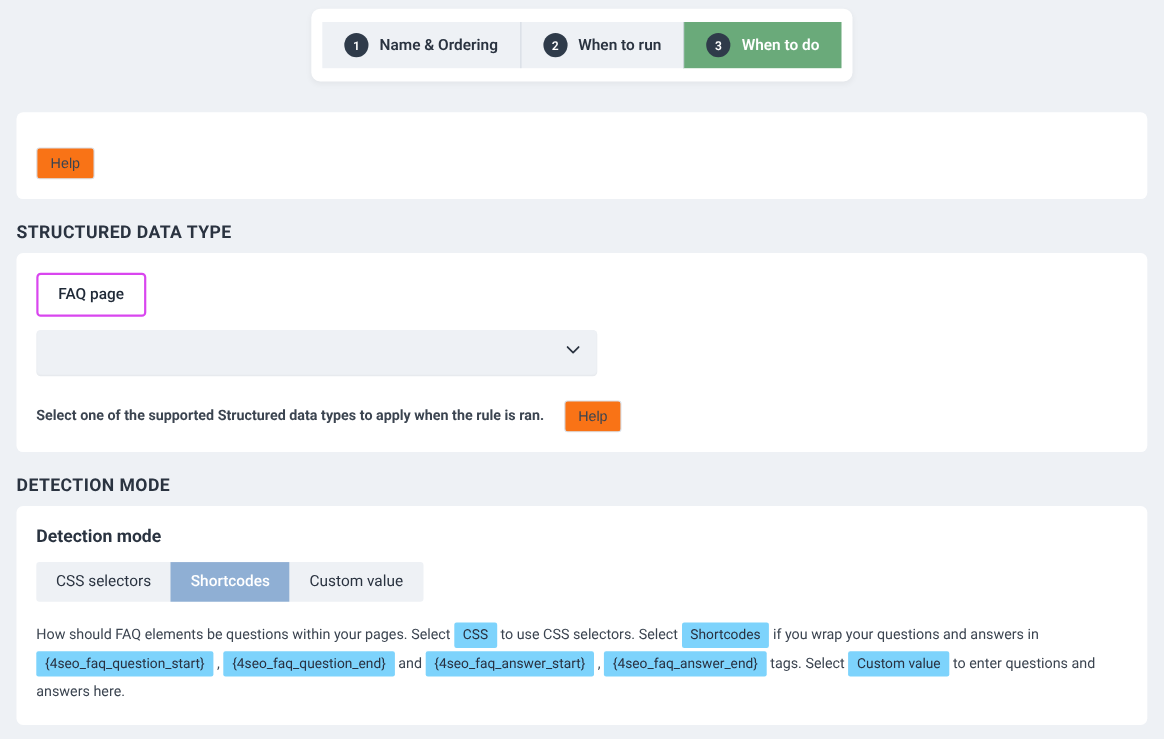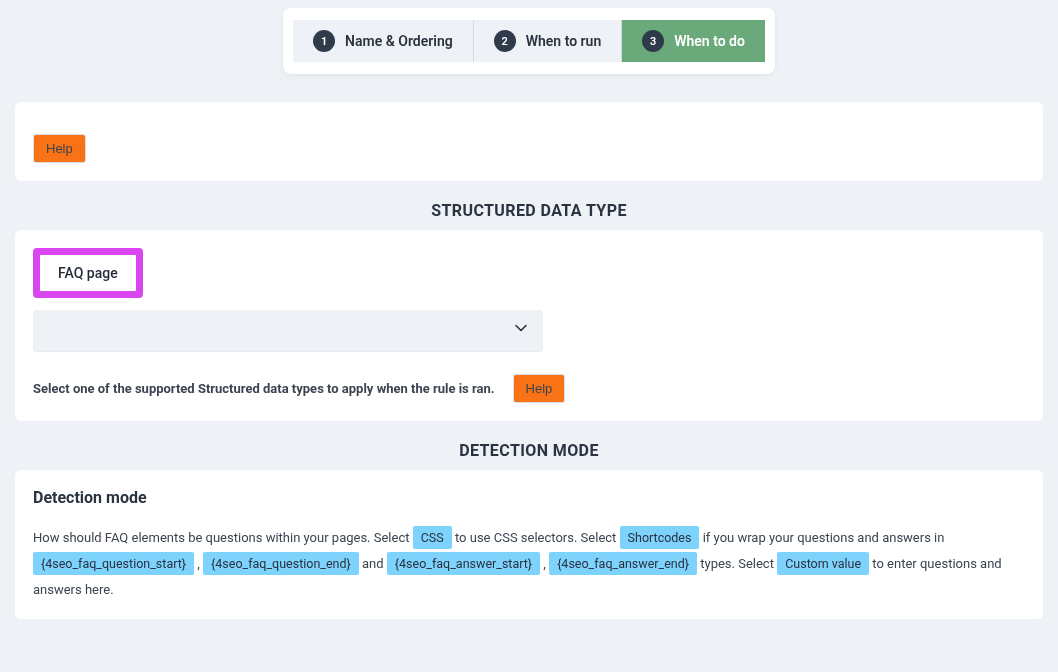--- a/index.html
+++ b/index.html
@@ -68,25 +68,24 @@
     margin-top: 14px;
     display: inline-block;
   }
   .section-header {
     font-size: 16px;
     font-weight: 700;
     color: #2a3340;
     letter-spacing: 0.4px;
     margin: 18px 15px 6px 15px;
     text-transform: uppercase;
-    text-align: center;
   }
   .badge {
     display: inline-block;
-    border: 7px solid #d946ef;
+    border: 2px solid #d946ef;
     background: #fff;
     padding: 10px 18px;
     border-radius: 4px;
     font-size: 14px;
     font-weight: 500;
     color: #1f2937;
     cursor: pointer;
   }
   .select {
     margin-top: 12px;
@@ -188,30 +187,35 @@
   </div>
   <div class="hint-row">
     <span class="hint-text">Select one of the supported Structured data types to apply when the rule is ran.</span>
     <button class="help-btn" style="margin-top:0">Help</button>
   </div>
 </div>
 
 <div class="section-header">DETECTION MODE</div>
 <div class="panel" style="margin-top:10px; padding-bottom:16px;">
   <div class="subheader">Detection mode</div>
+  <div class="tabbar">
+    <div class="tab">CSS selectors</div>
+    <div class="tab tab-active">Shortcodes</div>
+    <div class="tab">Custom value</div>
+  </div>
   <div class="explainer">
     <span>How should FAQ elements be questions within your pages. Select</span>
     <span class="code-tag">CSS</span>
     <span>to use CSS selectors. Select</span>
     <span class="code-tag">Shortcodes</span>
     <span>if you wrap your questions and answers in</span>
     <span class="code-tag">{4seo_faq_question_start}</span>
     <span>,</span>
     <span class="code-tag">{4seo_faq_question_end}</span>
     <span>and</span>
     <span class="code-tag">{4seo_faq_answer_start}</span>
     <span>,</span>
     <span class="code-tag">{4seo_faq_answer_end}</span>
-    <span>types. Select</span>
+    <span>tags. Select</span>
     <span class="code-tag">Custom value</span>
     <span>to enter questions and answers here.</span>
   </div>
 </div>
 
 </body></html>

